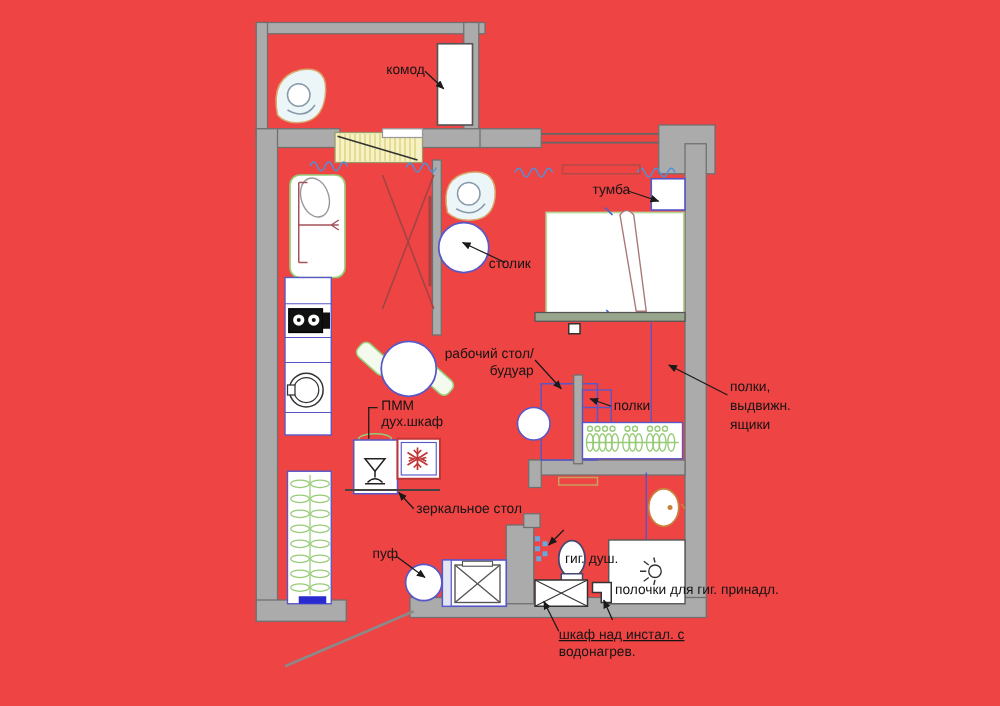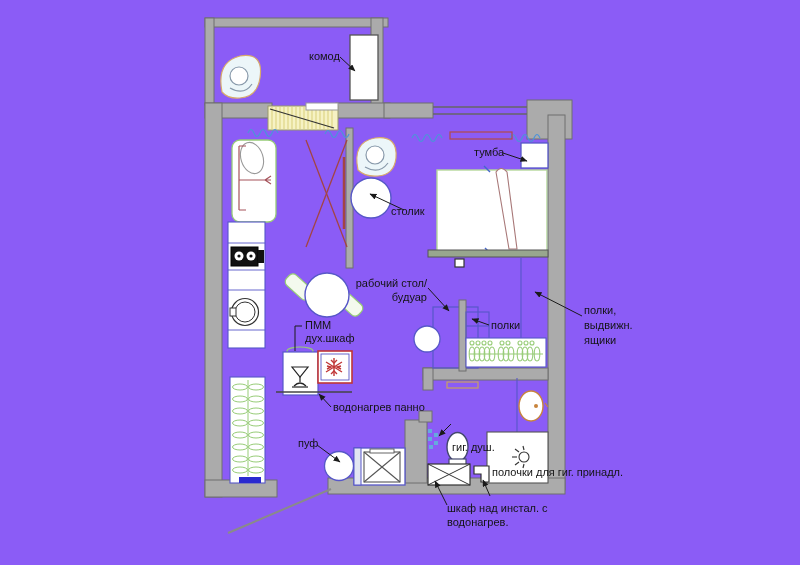--- a/index.html
+++ b/index.html
@@ -1,16 +1,16 @@
 <!DOCTYPE html>
 <html><head>
 <meta charset="utf-8">
 <style>
   html,body{margin:0;padding:0;background:#fff;}
-  .plan{position:relative;width:800px;height:565px;background:#8b5cf6;overflow:hidden;
+  .plan{position:relative;width:800px;height:565px;background:#ef4444;overflow:hidden;
         font-family:"Liberation Sans",sans-serif;}
   .plan svg{position:absolute;left:0;top:0;}
   .lbl{position:absolute;font-size:11px;line-height:13px;color:#141414;white-space:nowrap;}
   .lbl.r{text-align:right;}
 </style>
 </head>
 <body>
 
 <div class="plan">
 <svg width="800" height="565" viewBox="0 0 800 565">
@@ -284,19 +284,19 @@
 <div class="lbl" style="left:474px;top:146px;">тумба</div>
 <div class="lbl" style="left:391px;top:205px;">столик</div>
 <div class="lbl r" style="right:373px;top:277px;">рабочий стол/</div>
 <div class="lbl r" style="right:373px;top:291px;">будуар</div>
 <div class="lbl" style="left:491px;top:319px;">полки</div>
 <div class="lbl" style="left:584px;top:304px;">полки,</div>
 <div class="lbl" style="left:584px;top:319px;">выдвижн.</div>
 <div class="lbl" style="left:584px;top:334px;">ящики</div>
 <div class="lbl" style="left:305px;top:319px;">ПММ</div>
 <div class="lbl" style="left:305px;top:332px;">дух.шкаф</div>
-<div class="lbl" style="left:333px;top:401px;">водонагрев панно</div>
+<div class="lbl" style="left:333px;top:401px;">зеркальное стол</div>
 <div class="lbl" style="left:298px;top:437px;text-align:center;">пуф</div>
 <div class="lbl" style="left:452px;top:417px;margin-top:24px;">гиг. душ.</div>
 <div class="lbl" style="left:492px;top:466px;">полочки для гиг. принадл.</div>
-<div class="lbl" style="left:447px;top:502px;">шкаф над инстал. с</div>
+<div class="lbl" style="left:447px;top:502px;text-decoration:underline;">шкаф над инстал. с</div>
 <div class="lbl" style="left:447px;top:516px;">водонагрев.</div>
 </div>
 
 </body></html>

